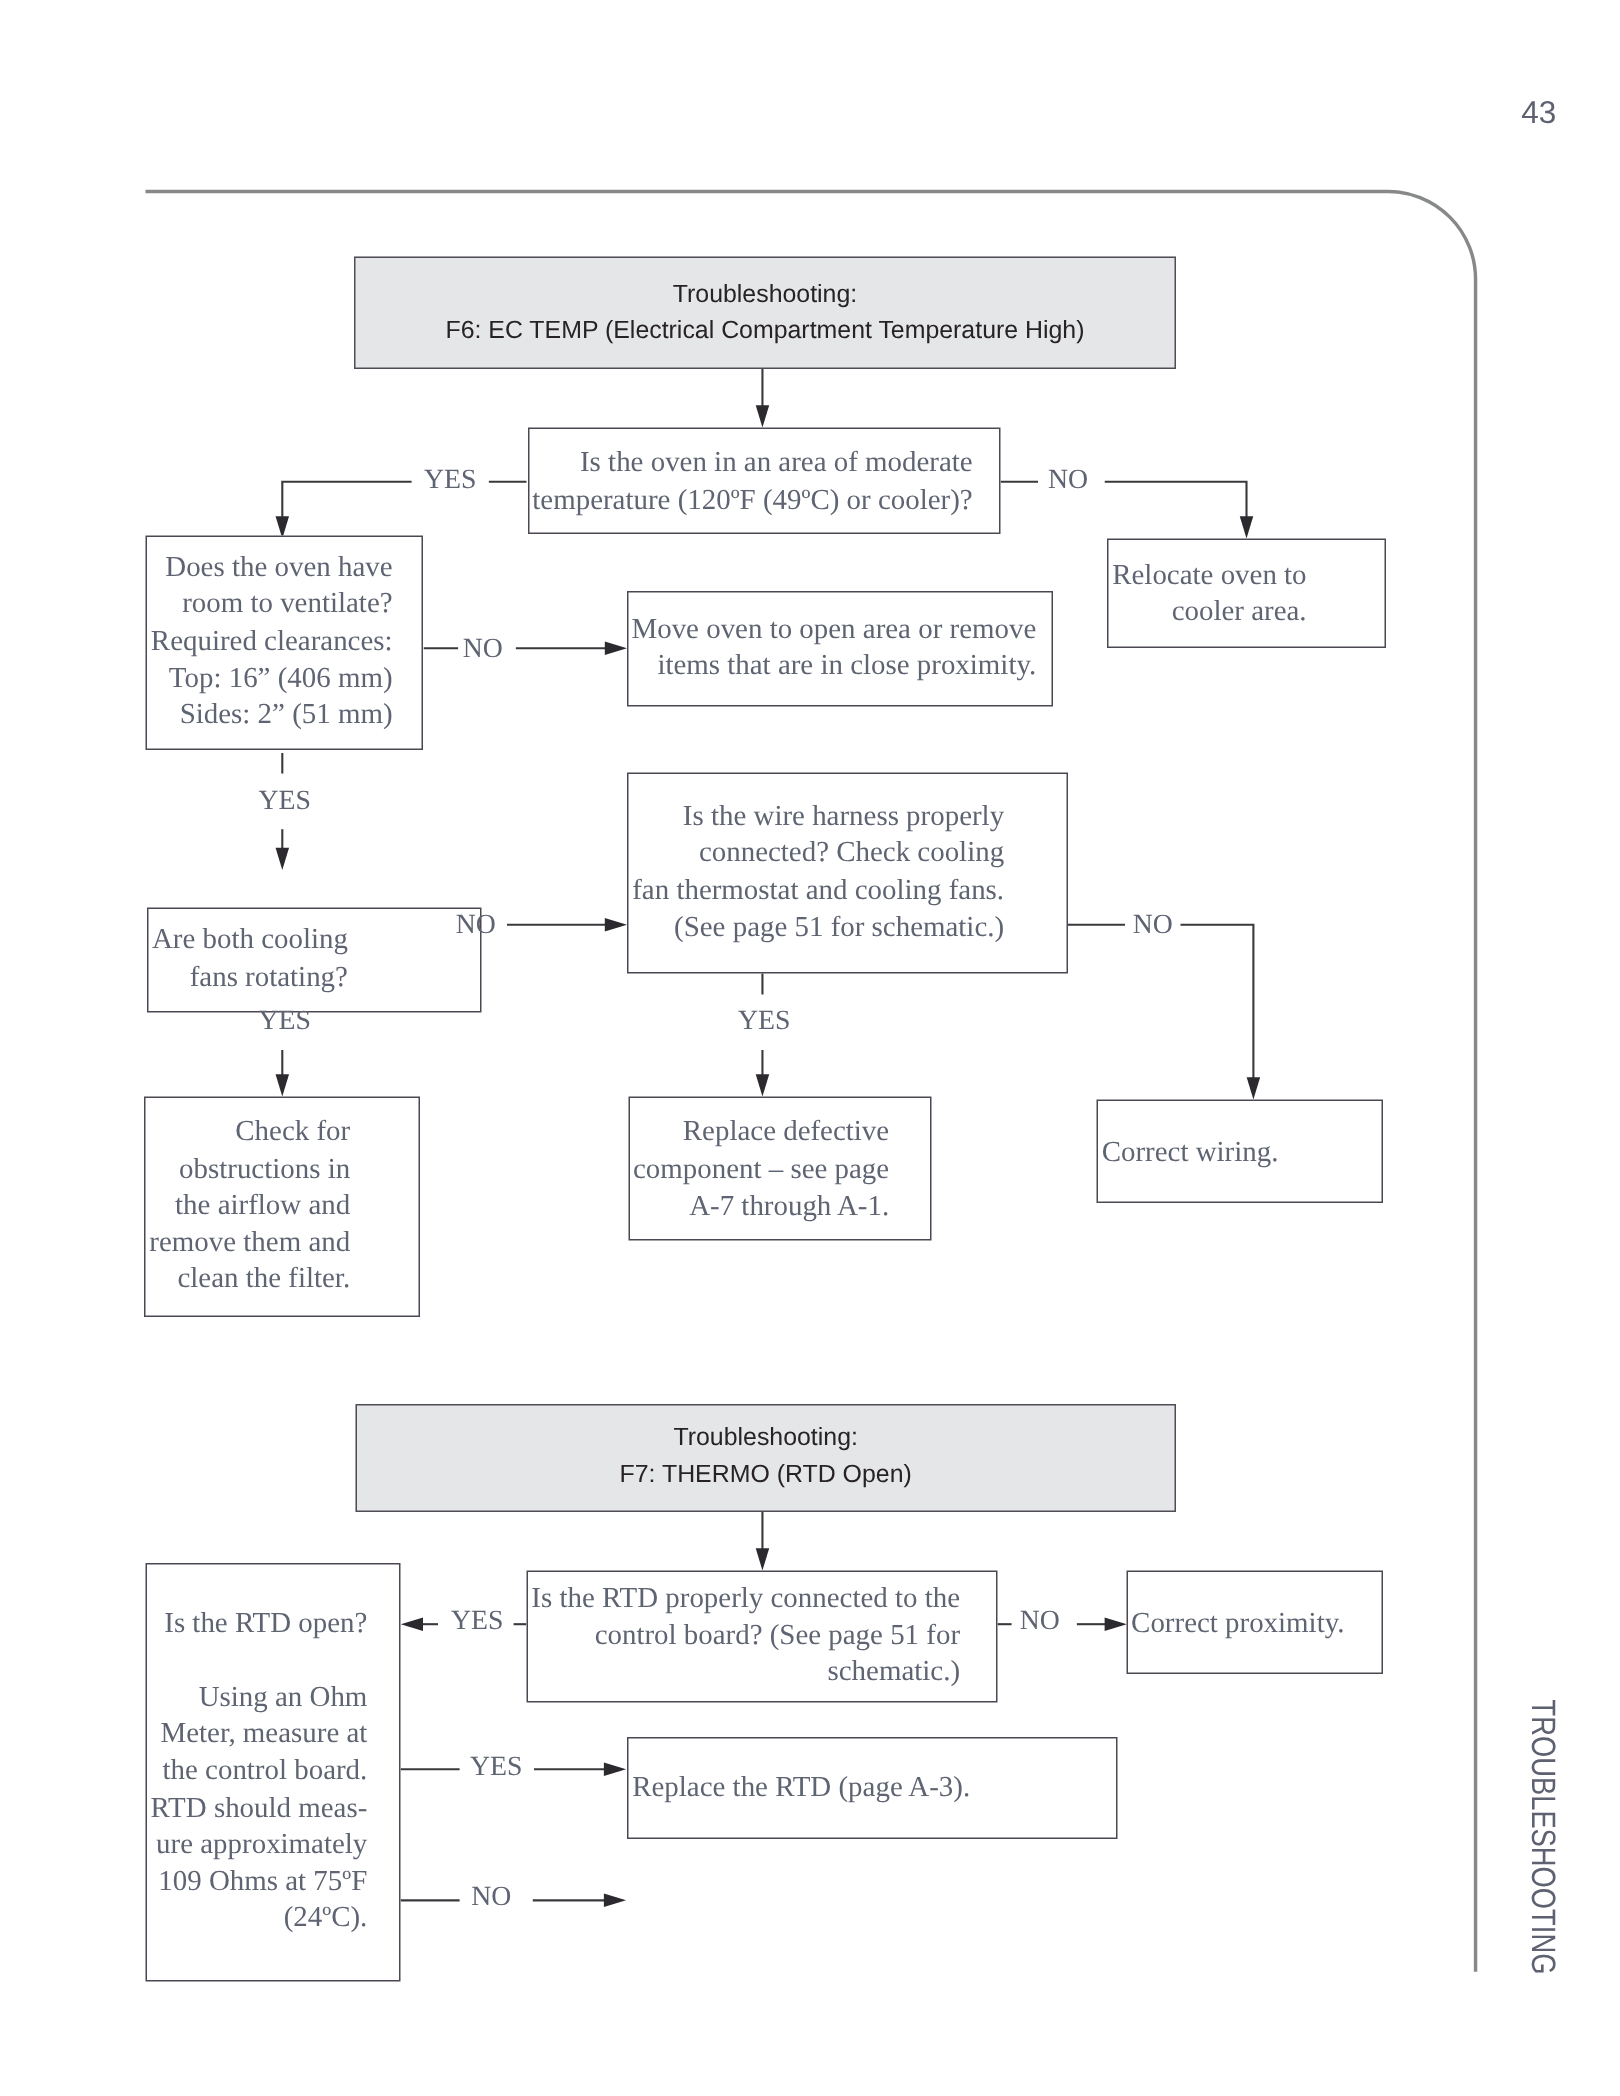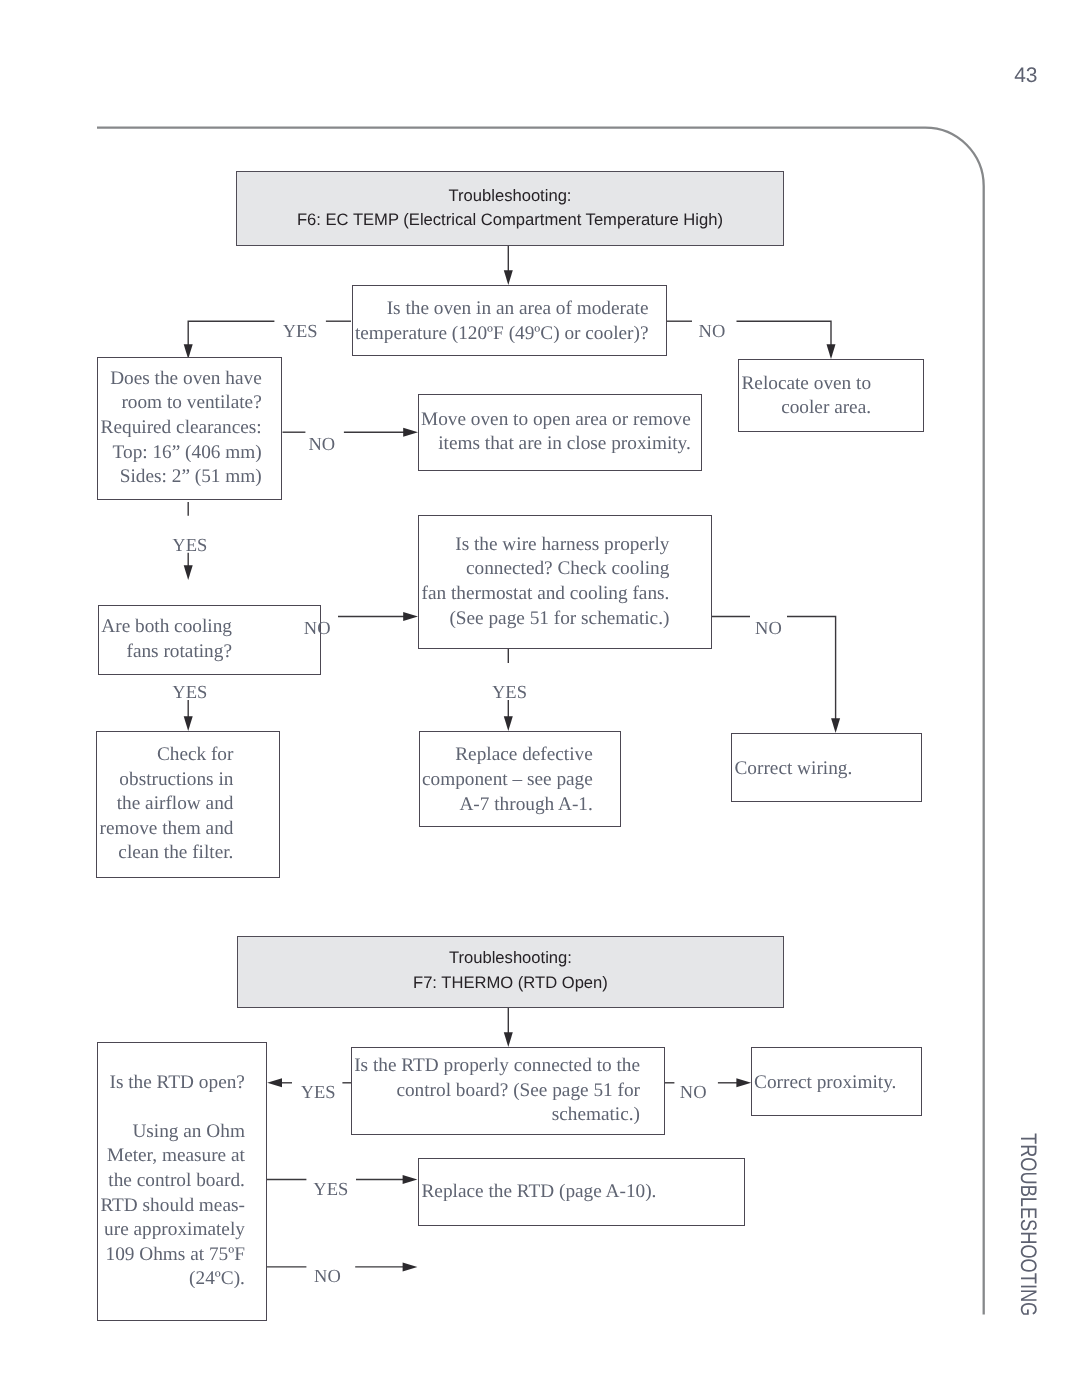--- a/index.html
+++ b/index.html
@@ -20,21 +20,21 @@
 
   .box{position:absolute;box-sizing:border-box;border:1.45px solid #4c4752;background:#fff;
        display:flex;align-items:center;}
   .box .tx{margin:0;padding-left:2.2px;color:#5f6472;font-size:19.3px;line-height:24.6px;
            white-space:pre;position:static;text-align:right;}
 
   .hdr{position:absolute;box-sizing:border-box;border:1.4px solid #504c56;background:#e5e6e8;
        font-family:"Liberation Sans",sans-serif;font-size:16.6px;color:#262226;}
   .hdr div{position:absolute;left:0;width:100%;text-align:center;line-height:14px;}
 
-  .lbl{position:absolute;color:#5f6472;font-size:18.5px;white-space:pre;margin-top:12px;}
+  .lbl{position:absolute;color:#5f6472;font-size:18.5px;white-space:pre;}
 </style>
 </head>
 <body>
 
 <div class="page">
 
   <div class="pgnum" style="left:1014.2px;top:65.5px">43</div>
 
   <svg class="conn" viewBox="0 0 1080 1397">
     <g>
@@ -178,21 +178,21 @@
 Using an Ohm
 Meter, measure at
 the control board.
 RTD should meas-
 ure approximately
 109 Ohms at 75ºF
 (24ºC).</p>
     </div>
 
   <div class="box" style="left:418.3px;top:1158.3px;width:326.7px;height:67.6px">
-    <p class="tx">Replace the RTD (page A-10).</p>
+    <p class="tx">Replace the RTD (page A-3).</p>
     </div>
 
 
   <div class="lbl" style="left:300.7px;top:1071.2px">YES</div>
   <div class="lbl" style="left:679.8px;top:1071.2px">NO</div>
   <div class="lbl" style="left:313.3px;top:1167.8px">YES</div>
   <div class="lbl" style="left:314.1px;top:1255.2px">NO</div>
 
 </div>
 

